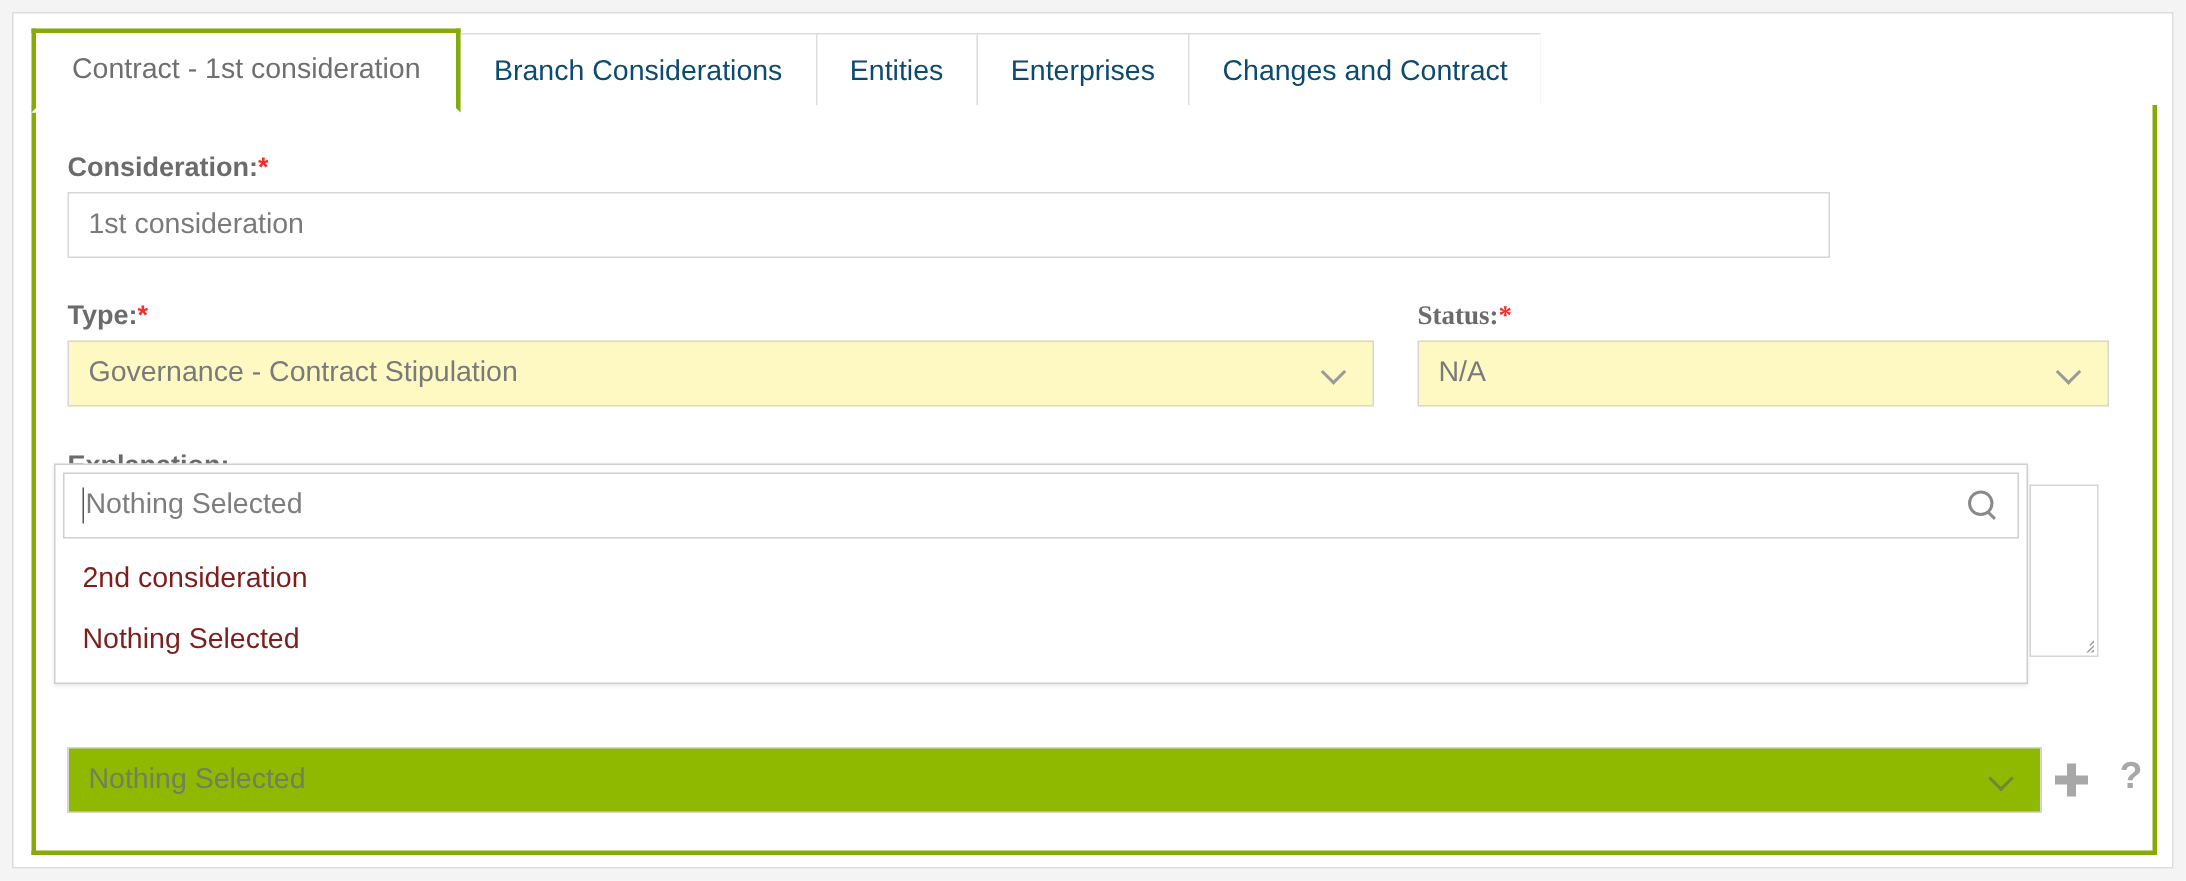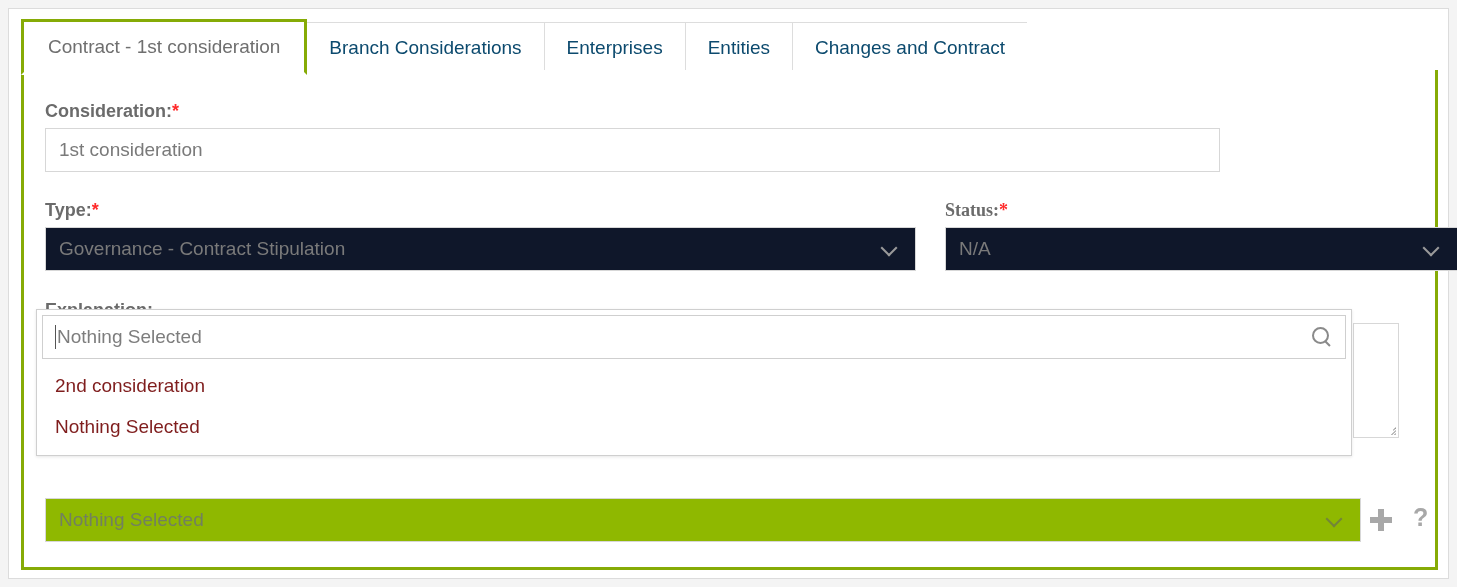--- a/index.html
+++ b/index.html
@@ -92,21 +92,21 @@
     font-size: 19px;
     color: #7a7a7a;
     display: flex;
     align-items: center;
     padding: 0 13px;
     font-family: "Liberation Sans", sans-serif;
   }
 
   .selectbox {
     position: absolute;
-    background: #0f172a;
+    background: #fef9c3;
     border: 1px solid #d7d7d7;
     font-size: 19px;
     color: #7a7a7a;
     display: flex;
     align-items: center;
     padding: 0 13px;
     cursor: pointer;
   }
   .selectbox .sel-text { flex: 1; }
   .chev {
@@ -268,24 +268,24 @@
 <div id="app">
 
   <div class="tabstrip">
     <div class="tab active">
       <span>Contract - 1st consideration</span>
     </div>
     <div class="tab">
       <span>Branch Considerations</span>
     </div>
     <div class="tab">
+      <span>Entities</span>
+    </div>
+    <div class="tab">
       <span>Enterprises</span>
-    </div>
-    <div class="tab">
-      <span>Entities</span>
     </div>
     <div class="tab">
       <span>Changes and Contract</span>
     </div>
     <div class="tabstrip-filler"></div>
   </div>
 
   <div class="panel">
 
     <div class="field-label" style="left:21px; top:31px;">
@@ -299,21 +299,21 @@
       <span>Type:</span><span class="req">*</span>
     </div>
     <div class="selectbox" style="left:21px; top:157px; width:871px; height:44px;">
       <span class="sel-text">Governance - Contract Stipulation</span>
       <span class="chev"></span>
     </div>
 
     <div class="field-label" style="left:921px; top:130px;font-family:Liberation Serif, serif;">
       <span>Status:</span><span class="req">*</span>
     </div>
-    <div class="selectbox" style="left:921px; top:157px; width:513px; height:44px;">
+    <div class="selectbox" style="left:921px; top:157px; width:461px; height:44px;">
       <span class="sel-text">N/A</span>
       <span class="chev"></span>
     </div>
 
     <div class="field-label" style="left:21px; top:230px;">
       <span>Explanation:</span>
     </div>
 
     <div class="textarea-box" style="left:1329px; top:253px; width:46px; height:115px;">
       <span class="resize-grip">

